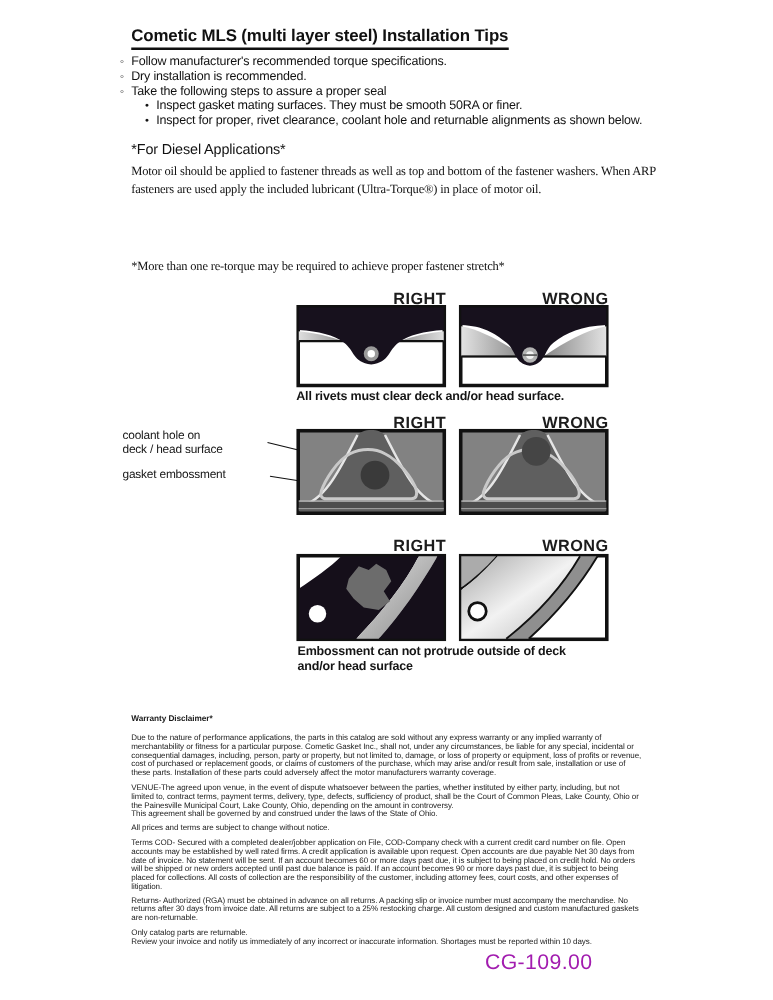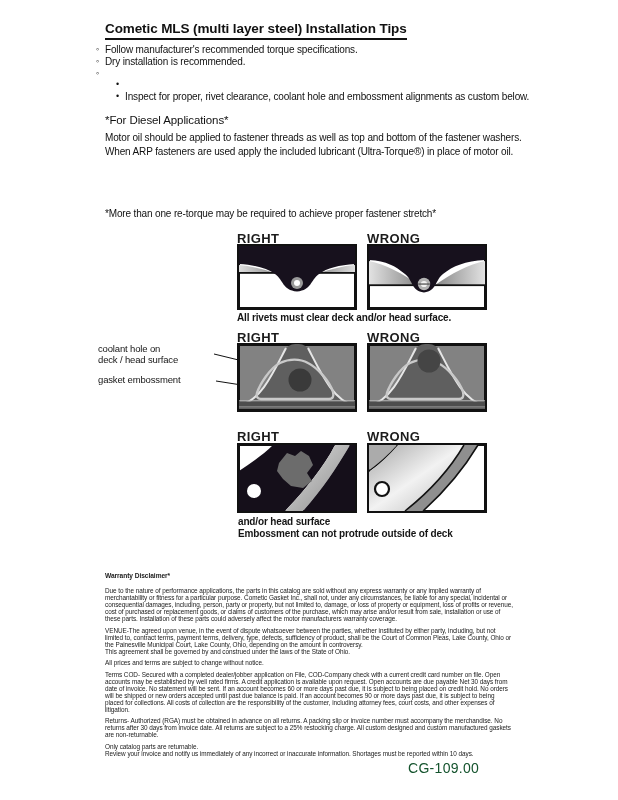--- a/index.html
+++ b/index.html
@@ -11,60 +11,62 @@
   .title{
     left:105px;top:21px;font-size:13.5px;font-weight:bold;letter-spacing:-0.1px;
     border-bottom:2px solid #111;padding-bottom:2px;white-space:nowrap;
   }
   .bullets{left:96px;top:44px;width:445px;font-size:10px;line-height:11.8px;letter-spacing:-0.15px;}
   .b-row{display:flex;}
   .b-row .mk{flex:none;width:9px;font-size:9px;line-height:11.8px;}
   .b-sub{padding-left:20px;}
   .b-sub .mk{width:9px;}
   .h2{left:105px;top:114px;font-size:11.5px;font-weight:normal;letter-spacing:-0.1px;}
-  .para{left:105px;width:438px;font-size:10px;line-height:13.6px;letter-spacing:-0.15px;}
+  .para{left:105px;width:438px;font-size:10px;line-height:13.6px;letter-spacing:-0.15px;font-family:Liberation Serif, serif;}
   .p1{top:131px;}
   .p2{top:164px;}
   .p3{top:207px;}
-  .dg-label{width:120px;text-align:left;font-size:13px;font-weight:600;letter-spacing:0.4px;color:#1c1c1c;}
+  .dg-label{width:120px;text-align:right;font-size:13px;font-weight:600;letter-spacing:0.4px;color:#1c1c1c;}
   .cap{font-size:10px;font-weight:700;letter-spacing:-0.15px;color:#151515;}
   .panel{width:120px;display:block;}
   .side-label{width:114px;font-size:9.5px;line-height:10.8px;letter-spacing:-0.15px;color:#151515;}
   .fineprint{left:105px;top:572px;width:409px;font-size:6.4px;line-height:7px;letter-spacing:-0.05px;color:#1a1a1a;}
   .fineprint .fp-h{font-size:6.6px;font-weight:bold;margin-bottom:8px;}
   .fineprint .fp-p{margin-bottom:4.5px;}
   .fineprint .fp-p0{margin-bottom:0;}
-  .footer-code{left:408px;top:760px;font-size:14px;letter-spacing:0.3px;color:#14532d;}
+  .footer-code{left:388px;top:760px;font-size:17px;letter-spacing:0.3px;color:#a21caf;}
   svg{display:block;}
 </style>
 </head>
 <body>
 
 <div class="page">
 
   <div class="abs title">Cometic MLS (multi layer steel) Installation Tips</div>
 
   <div class="abs bullets">
     <div class="b-row">
       <span class="mk">◦</span>
       <span>Follow manufacturer's recommended torque specifications.</span>
     </div>
     <div class="b-row">
       <span class="mk">◦</span>
       <span>Dry installation is recommended.</span>
     </div>
     <div class="b-row">
       <span class="mk">◦</span>
+      <span>Take the following steps to assure a proper seal</span>
     </div>
     <div class="b-row b-sub">
       <span class="mk">•</span>
+      <span>Inspect gasket mating surfaces.  They must be smooth 50RA or finer.</span>
     </div>
     <div class="b-row b-sub">
       <span class="mk">•</span>
-      <span>Inspect for proper, rivet clearance, coolant hole and embossment alignments as custom below.</span>
+      <span>Inspect for proper, rivet clearance, coolant hole and returnable alignments as shown below.</span>
     </div>
   </div>
 
   <div class="abs h2">*For Diesel Applications*</div>
   <div class="abs para p1">Motor oil should be applied to fastener threads as well as top and bottom of the fastener washers. When ARP fasteners are used apply the included lubricant (Ultra-Torque®) in place of motor oil.</div>
   <div class="abs para p3">*More than one re-torque may be required to achieve proper fastener stretch*</div>
 
   <div class="abs dg-label" style="left:237px;top:231px">RIGHT</div>
   <div class="abs dg-label" style="left:367px;top:231px">WRONG</div>
 
@@ -180,22 +182,22 @@
     <path d="M2,2 L30,2 C21,12 11,21 2,27 Z" fill="#ababab"></path>
     <path d="M2,28 C12,21 22,12 31,2" stroke="#111" stroke-width="1.5" fill="none"></path>
     <path d="M31,2 L97,2 C83,26 62,49 38,68 L2,68 L2,29 C13,21 23,11 31,2 Z" fill="url(#r3lb)"></path>
     <path d="M97,2 L111,2 C96,27 77,49 56,68 L38,68 C62,49 83,26 97,2 Z" fill="#8f8f8f"></path>
     <path d="M97,2 C83,26 62,49 38,68" stroke="#111" stroke-width="1.5" fill="none"></path>
     <path d="M111,2 C96,27 77,49 56,68" stroke="#111" stroke-width="1.5" fill="none"></path>
     <circle cx="15" cy="46" r="7" fill="#fff" stroke="#111" stroke-width="2.2"></circle>
   </svg>
 
   <div class="abs cap" style="left:238px;top:516px;line-height:11.5px">
+    <div>Embossment can not protrude outside of deck</div>
     <div>and/or head surface</div>
-    <div>Embossment can not protrude outside of deck</div>
   </div>
 
   <div class="abs fineprint">
     <div class="fp-h">Warranty Disclaimer*</div>
     <div class="fp-p">Due to the nature of performance applications, the parts in this catalog are sold without any express warranty or any implied warranty of merchantability or fitness for a particular purpose.  Cometic Gasket Inc., shall not, under any circumstances, be liable for any special, incidental or consequential damages, including, person, party or property, but not limited to, damage, or loss of property or equipment, loss of profits or revenue, cost of purchased or replacement goods, or claims of customers of the purchase, which may arise and/or result from sale, installation or use of these parts.  Installation of these parts could adversely affect the motor manufacturers warranty coverage.</div>
     <div class="fp-p0">VENUE-The agreed upon venue, in the event of dispute whatsoever between the parties, whether instituted by either party, including, but not limited to, contract terms, payment terms, delivery, type, defects, sufficiency of product, shall be the Court of Common Pleas, Lake County, Ohio or the Painesville Municipal Court, Lake County, Ohio, depending on the amount in controversy.</div>
     <div class="fp-p">This agreement shall be governed by and construed under the laws of the State of Ohio.</div>
     <div class="fp-p">All prices and terms are subject to change without notice.</div>
     <div class="fp-p">Terms COD- Secured with a completed dealer/jobber application on File, COD-Company check with a current credit card number on file.  Open accounts may be established by well rated firms.  A credit application is available upon request.  Open accounts are due payable Net 30 days from date of invoice.  No statement will be sent.  If an account becomes 60 or more days past due, it is subject to being placed on credit hold.  No orders will be shipped or new orders accepted until past due balance is paid.  If an account becomes 90 or more days past due, it is subject to being placed for collections.  All costs of collection are the responsibility of the customer, including attorney fees, court costs, and other expenses of litigation.</div>
     <div class="fp-p">Returns- Authorized (RGA) must be obtained in advance on all returns.  A packing slip or invoice number must accompany the merchandise.  No returns after 30 days from invoice date.  All returns are subject to a 25% restocking charge.  All custom designed and custom manufactured gaskets are non-returnable.</div>

